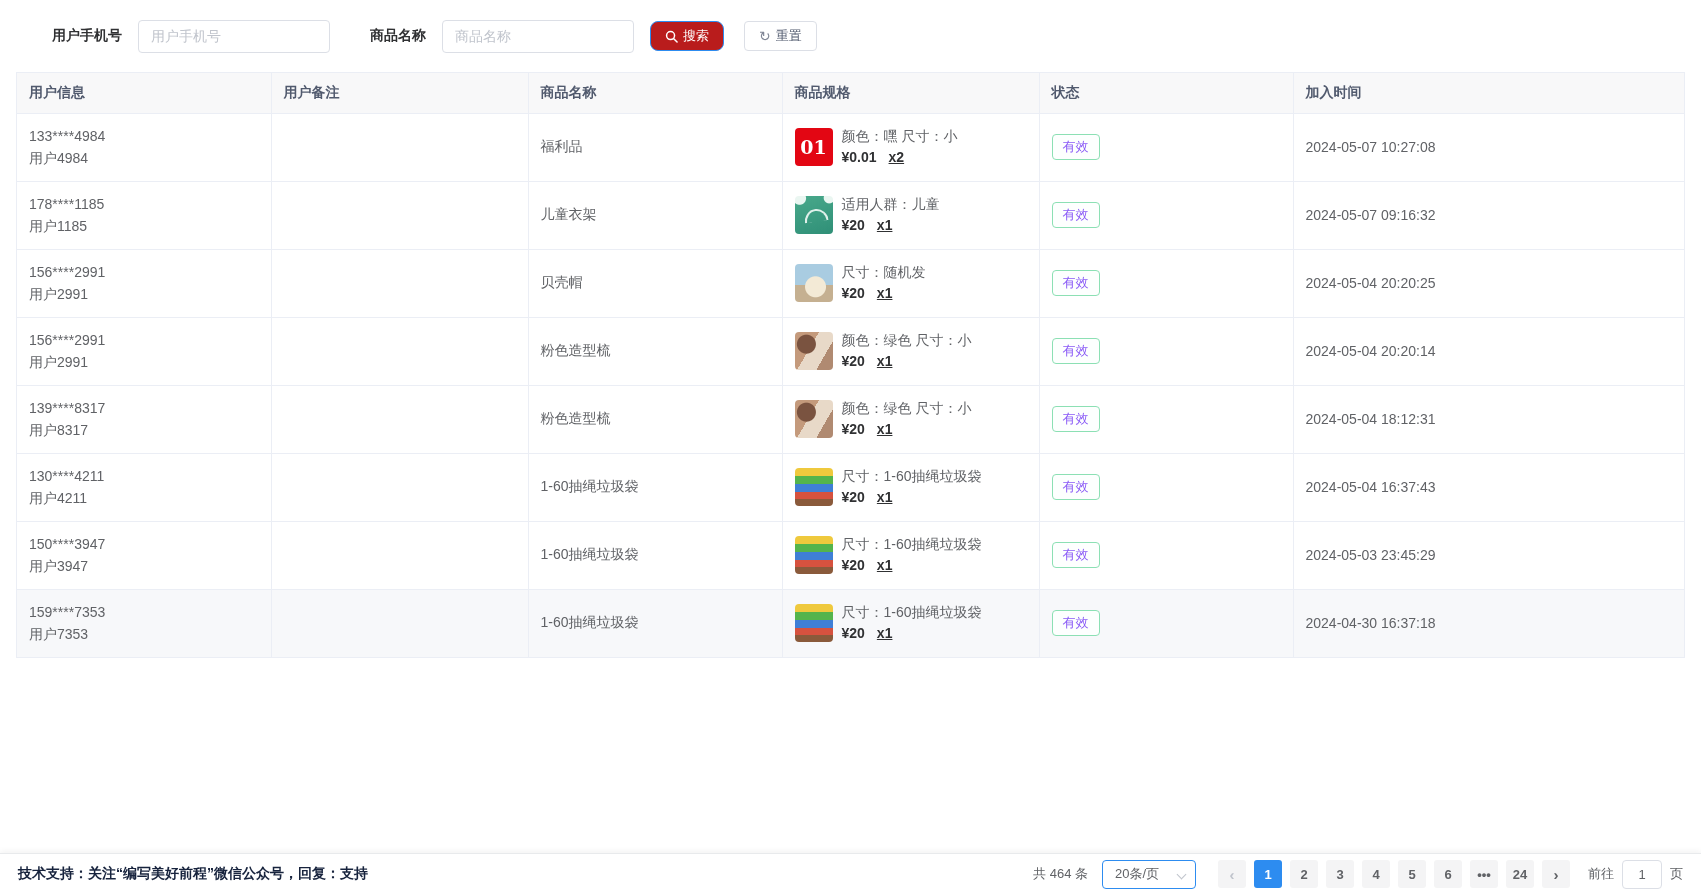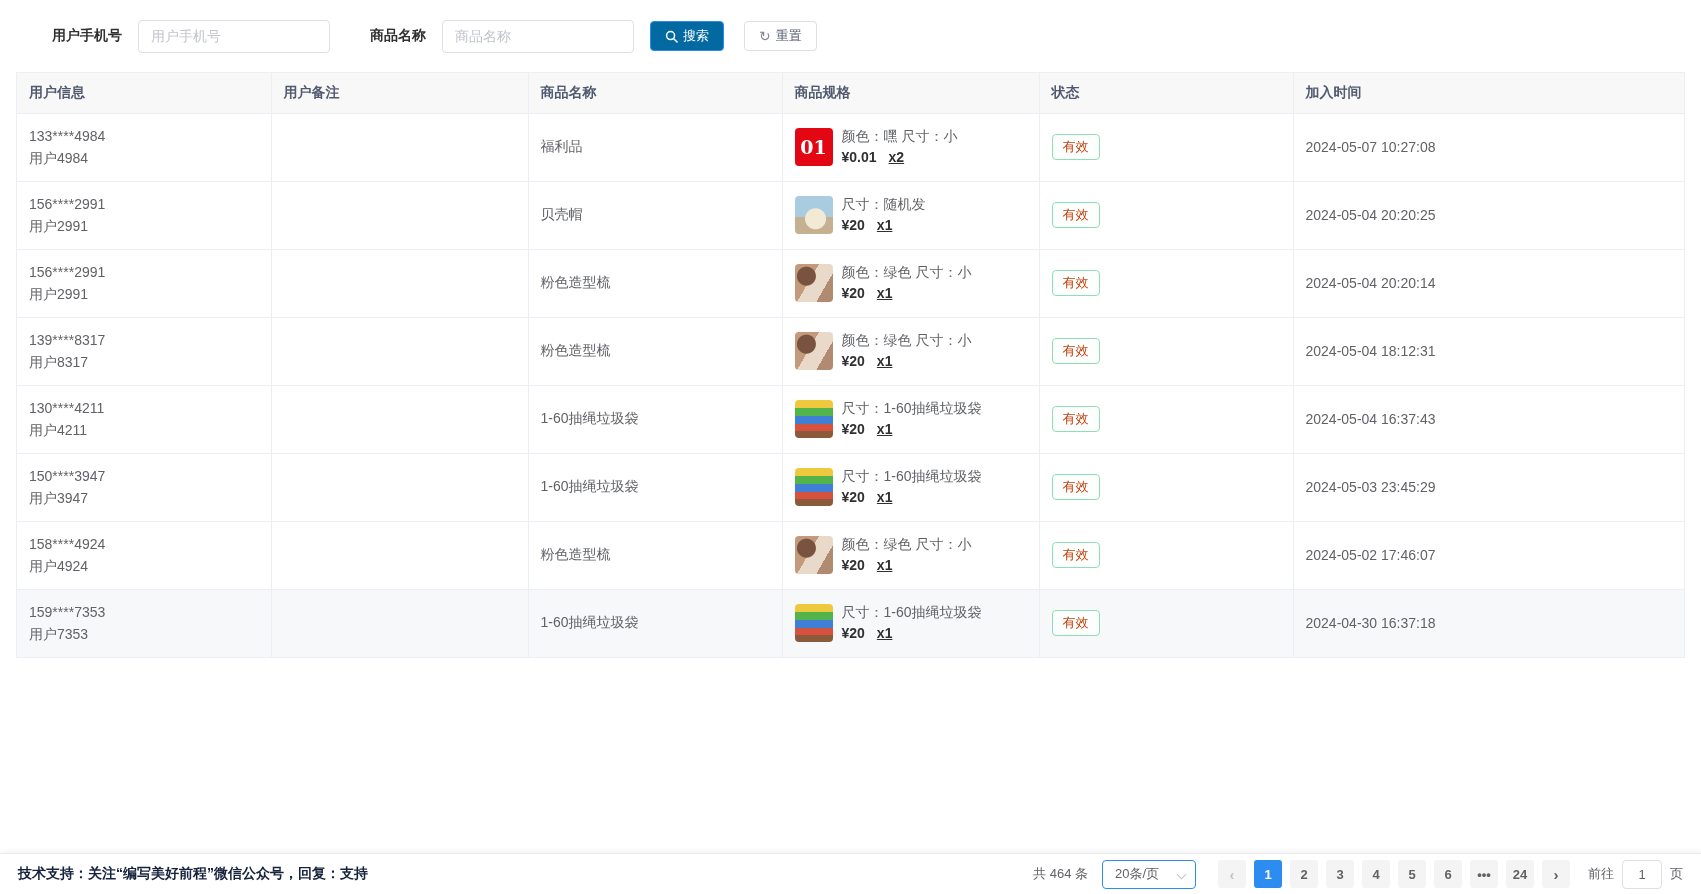--- a/index.html
+++ b/index.html
@@ -10,21 +10,21 @@
   .search-bar { display:flex; align-items:center; height:72px; padding-left:52px; }
   .form-label { font-size:14px; font-weight:bold; color:#303133; margin-right:16px; white-space:nowrap; }
   .txt-input { width:192px; height:33px; border:1px solid #dcdfe6; border-radius:4px;
     padding:0 12px; font-size:14px; color:#606266; outline:none;
     font-family:"Liberation Sans","DejaVu Sans",sans-serif; }
   .txt-input::placeholder { color:#c0c4cc; }
   .gap-lg { width:40px; }
   .btn { display:inline-flex; align-items:center; justify-content:center; gap:5px;
     height:30px; padding:0 14px; border-radius:4px; font-size:13px; cursor:pointer;
     border:1px solid transparent; font-family:inherit; }
-  .btn-primary { background:#0369a1; border-color:#2d8cf0; color:#fff; margin-left:16px; }
+  .btn-primary { background:#b91c1c; border-color:#2d8cf0; color:#fff; margin-left:16px;border-radius:8px; }
   .btn-plain { background:#fff; border-color:#dcdfe6; color:#515a6e; margin-left:20px; }
   .refresh-glyph { font-size:14px; color:#808695; line-height:1; }
 
   
   .table-wrap { margin:0 16px; border:1px solid #ebeef5; border-bottom:none; }
   table { width:100%; border-collapse:collapse; table-layout:fixed; }
   col.c1{width:254px} col.c2{width:257px} col.c3{width:254px}
   col.c4{width:257px} col.c5{width:254px} col.c6{width:391px}
   th { height:40px; background:#f8f8f9; text-align:left; padding:0 12px;
     font-size:14px; font-weight:bold; color:#515a6e;
@@ -60,21 +60,21 @@
   .img-pink-comb { background:
     radial-gradient(circle at 30% 32%, #7a5340 0 9px, transparent 10px),
     linear-gradient(120deg,#c49a7c 0 40%, #e8d9c8 40% 72%, #b08a71 72%); }
   .img-trash-bags { background:
     linear-gradient(180deg,#efc93d 0 22%, #54b44c 22% 42%, #3f7fd6 42% 62%, #d6523f 62% 82%, #8a5a3b 82%); }
   .spec-lines { line-height:21px; }
   .price-line { font-weight:bold; color:#303133; }
   .price-line .qty { margin-left:12px;text-decoration:underline; }
 
   .tag-success { display:inline-block; padding:4px 10px; font-size:13px; line-height:16px;
-    color:#c2410c; border:1px solid #8ce0b4; border-radius:4px; background:#fdfffe; }
+    color:#8b5cf6; border:1px solid #8ce0b4; border-radius:4px; background:#fdfffe; }
 
   
   .footer-bar { position:absolute; left:0; bottom:0; width:1701px; height:41px; background:#fff;
     border-top:1px solid #e8eaec; box-shadow:0 -2px 6px rgba(0,0,0,.05);
     display:flex; align-items:center; justify-content:space-between; padding:8px 18px; z-index:5; }
   .support-text { font-size:14px; font-weight:bold; color:#17233d; }
   .pagination { display:flex; align-items:center; }
   .total-text { font-size:13px; color:#606266; margin-right:14px; }
   .size-select { position:relative; width:94px; height:29px; border:1px solid #2d8cf0; border-radius:4px;
     display:flex; align-items:center; padding:0 24px 0 12px; font-size:13px; color:#606266;
@@ -155,20 +155,43 @@
         </div>
       </div>
     </td>
     <td>
       <span class="tag-success">有效</span>
     </td>
     <td>2024-05-07 10:27:08</td>
   </tr>
         <tr>
     <td>
+      <div class="user-line">178****1185</div>
+      <div class="user-line">用户1185</div>
+    </td>
+    <td></td>
+    <td>儿童衣架</td>
+    <td>
+      <div class="spec-cell">
+        <div class="pimg img-green-hanger" data-img-label=""></div>
+        <div class="spec-lines">
+          <div>适用人群：儿童</div>
+          <div class="price-line">
+            <span>¥20</span><span class="qty">x1</span>
+          </div>
+        </div>
+      </div>
+    </td>
+    <td>
+      <span class="tag-success">有效</span>
+    </td>
+    <td>2024-05-07 09:16:32</td>
+  </tr>
+        <tr>
+    <td>
       <div class="user-line">156****2991</div>
       <div class="user-line">用户2991</div>
     </td>
     <td></td>
     <td>贝壳帽</td>
     <td>
       <div class="spec-cell">
         <div class="pimg img-beach-hat" data-img-label=""></div>
         <div class="spec-lines">
           <div>尺寸：随机发</div>
@@ -267,43 +290,20 @@
           <div class="price-line">
             <span>¥20</span><span class="qty">x1</span>
           </div>
         </div>
       </div>
     </td>
     <td>
       <span class="tag-success">有效</span>
     </td>
     <td>2024-05-03 23:45:29</td>
-  </tr>
-        <tr>
-    <td>
-      <div class="user-line">158****4924</div>
-      <div class="user-line">用户4924</div>
-    </td>
-    <td></td>
-    <td>粉色造型梳</td>
-    <td>
-      <div class="spec-cell">
-        <div class="pimg img-pink-comb" data-img-label=""></div>
-        <div class="spec-lines">
-          <div>颜色：绿色 尺寸：小</div>
-          <div class="price-line">
-            <span>¥20</span><span class="qty">x1</span>
-          </div>
-        </div>
-      </div>
-    </td>
-    <td>
-      <span class="tag-success">有效</span>
-    </td>
-    <td>2024-05-02 17:46:07</td>
   </tr>
         <tr class="hover">
     <td>
       <div class="user-line">159****7353</div>
       <div class="user-line">用户7353</div>
     </td>
     <td></td>
     <td>1-60抽绳垃圾袋</td>
     <td>
       <div class="spec-cell">

